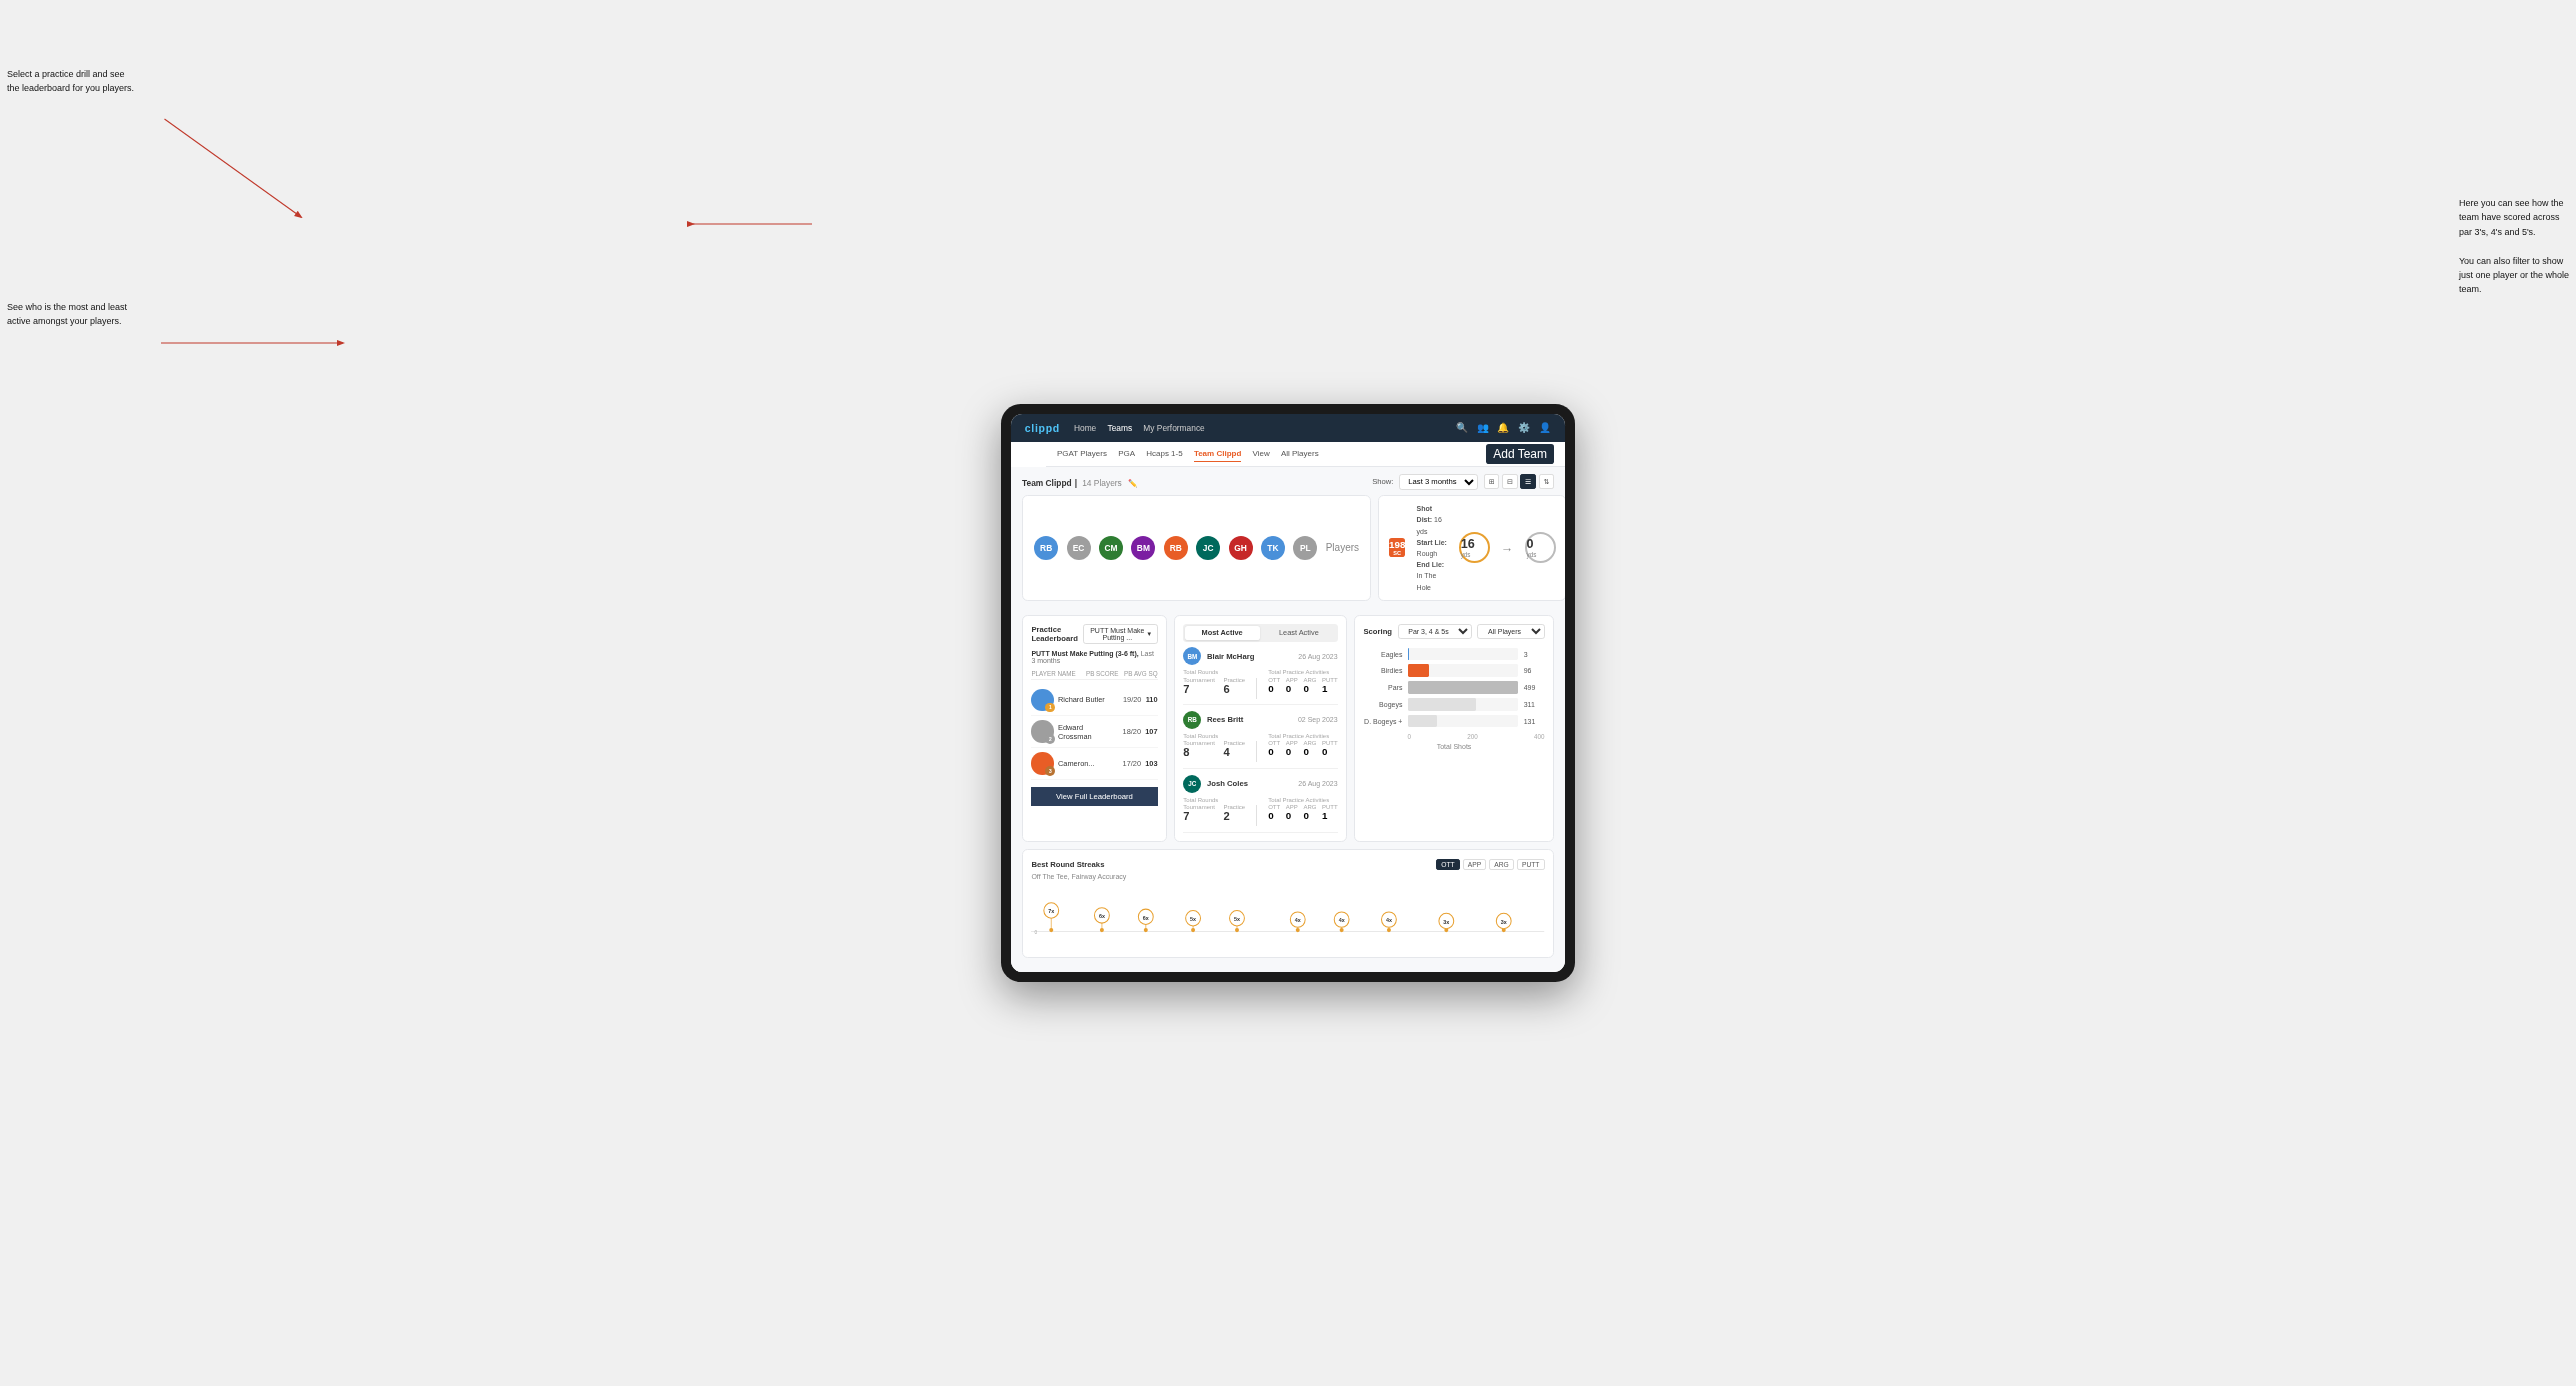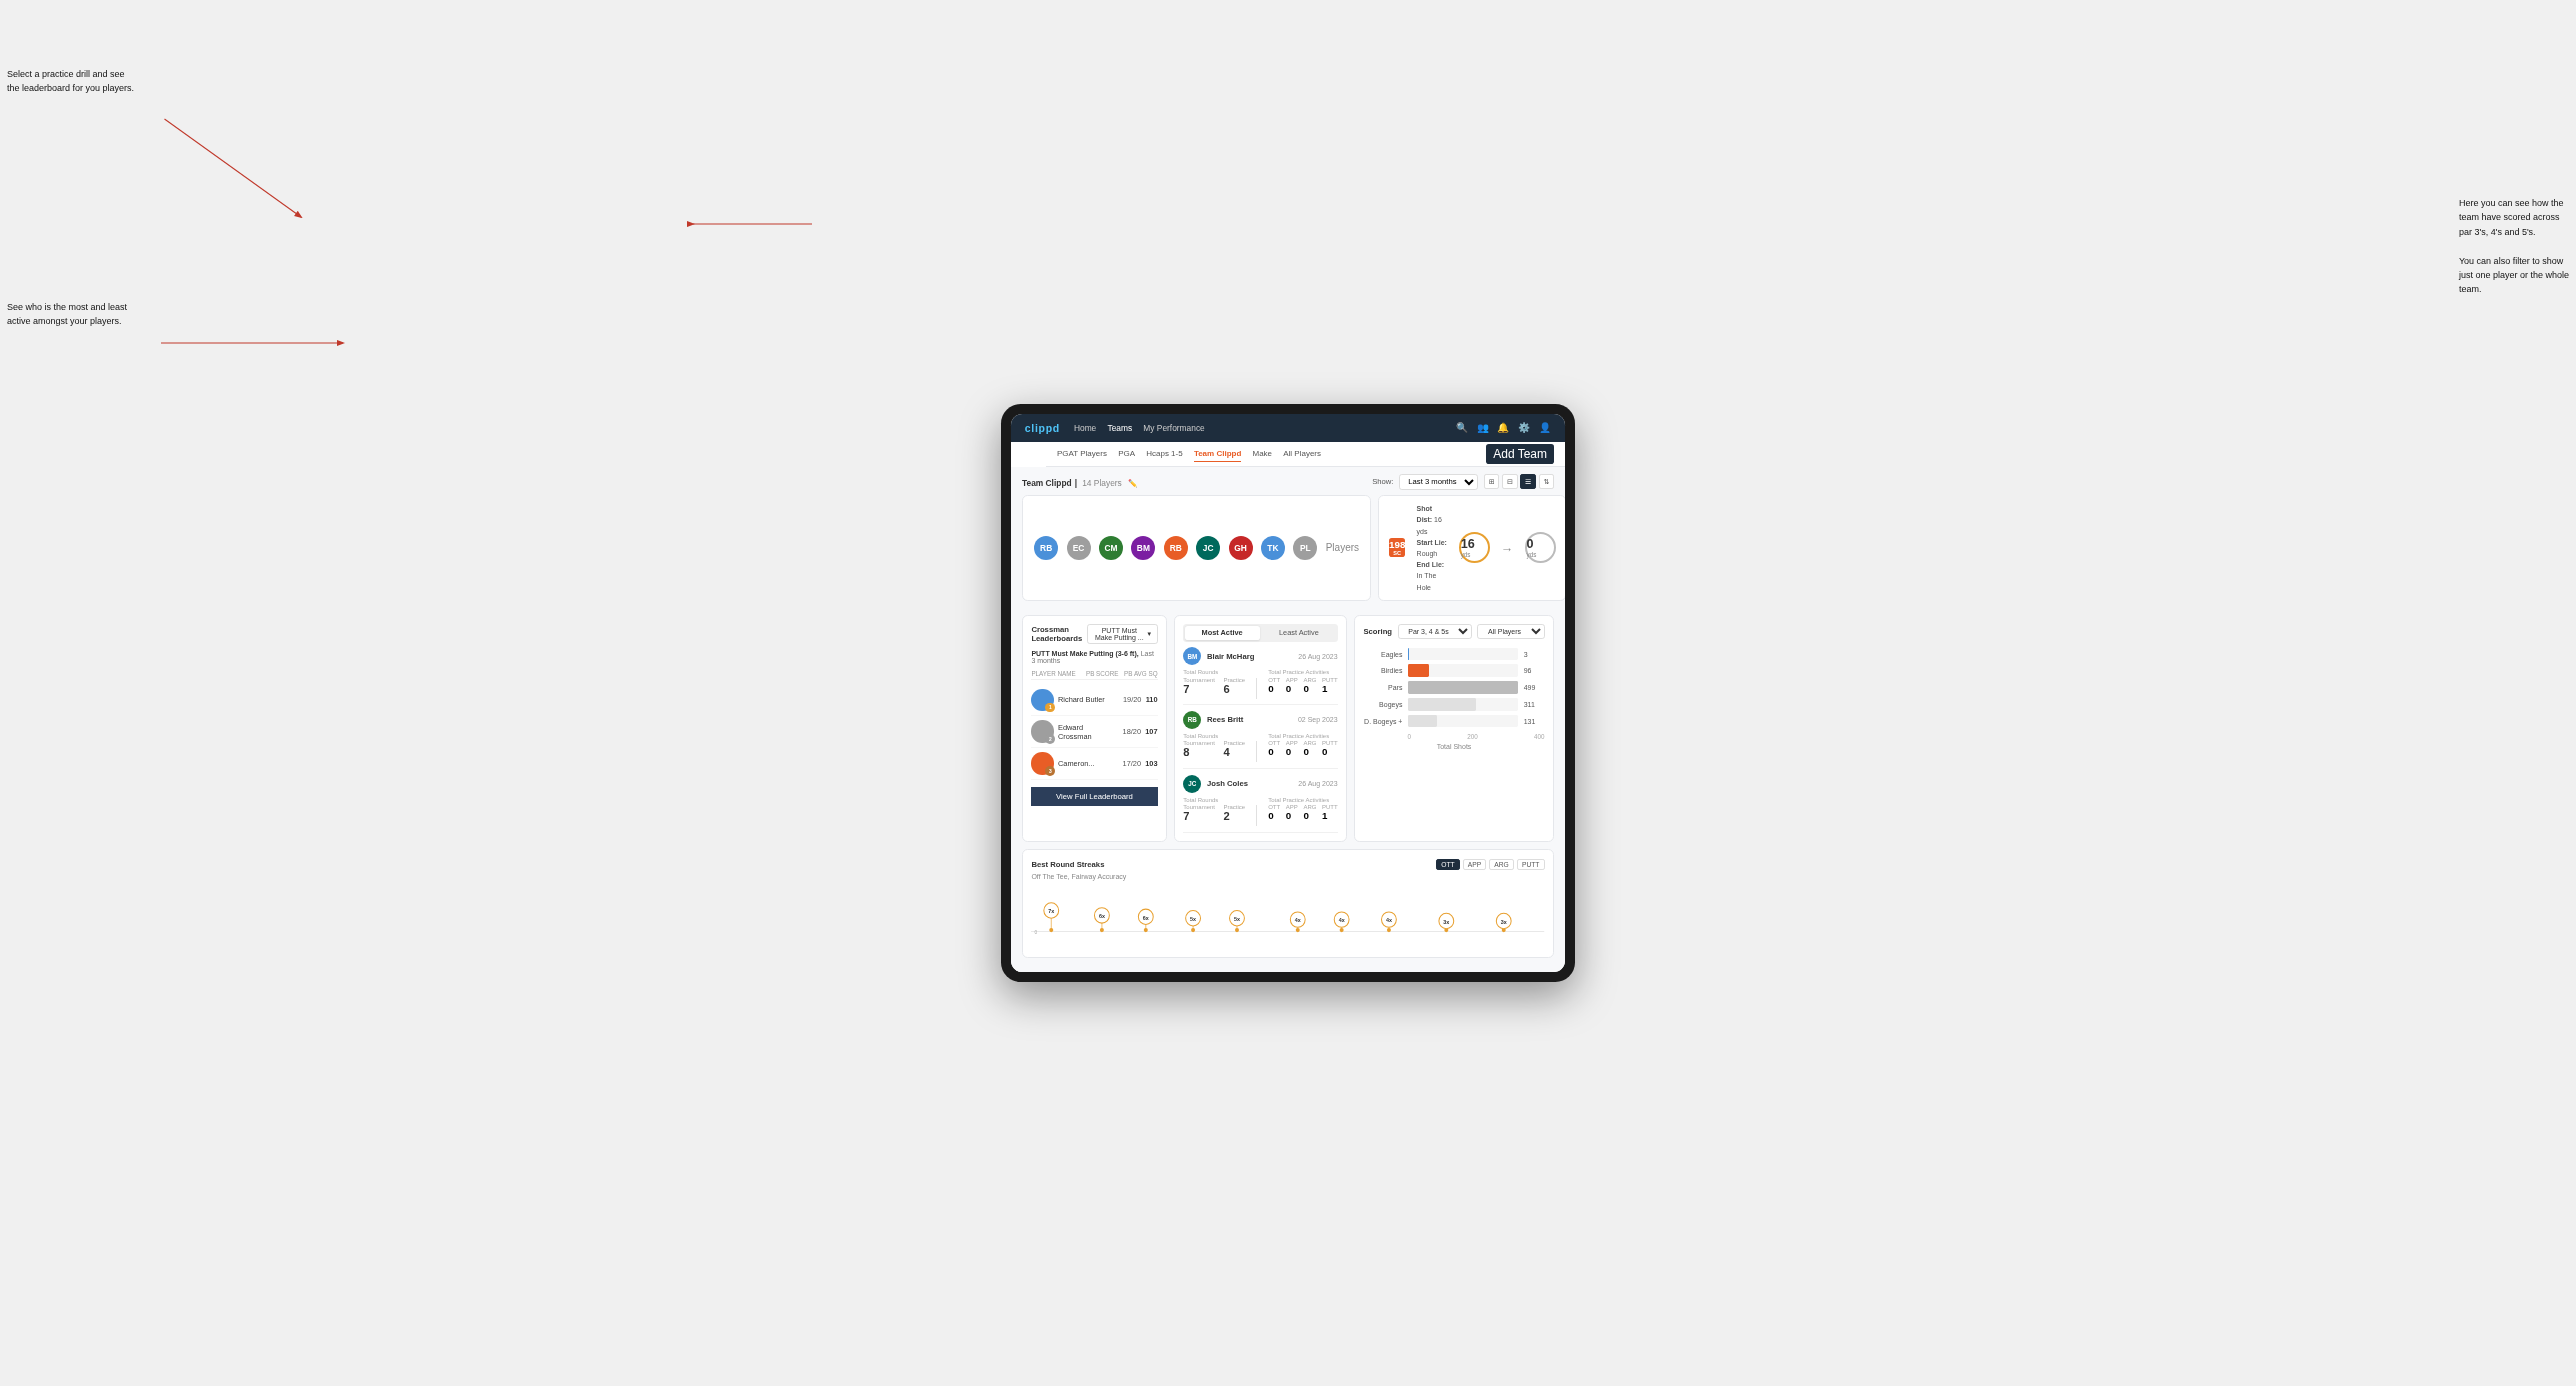--- a/index.html
+++ b/index.html
@@ -571,21 +571,21 @@
         <span class="nav-icon">⚙️</span>
         <span class="nav-icon">👤</span>
       </div>
     </div>
 
     <div class="subnav">
       <span class="subnav-link">PGAT Players</span>
       <span class="subnav-link">PGA</span>
       <span class="subnav-link">Hcaps 1-5</span>
       <span class="subnav-link active">Team Clippd</span>
-      <span class="subnav-link">Make</span>
+      <span class="subnav-link">View</span>
       <span class="subnav-link">All Players</span>
       <div class="subnav-right">
         <button class="add-team-btn">Add Team</button>
       </div>
     </div>
 
     <div class="main-content">
 
       <div class="team-header">
         <div>
@@ -650,21 +650,21 @@
               </div>
             </div>
           </div>
         </div>
       </div>
 
       <div class="three-cols">
 
         <div class="card">
           <div class="card-header">
-            <span class="card-title">Crossman Leaderboards</span>
+            <span class="card-title">Practice Leaderboard</span>
             <button class="dropdown-btn">
               <span>PUTT Must Make Putting ...</span> ▾
             </button>
           </div>
           <div class="leaderboard-subtitle">
             <strong>PUTT Must Make Putting (3-6 ft),</strong>
             <span>Last 3 months</span>
           </div>
           <div class="lb-headers">
             <span>PLAYER NAME</span>

